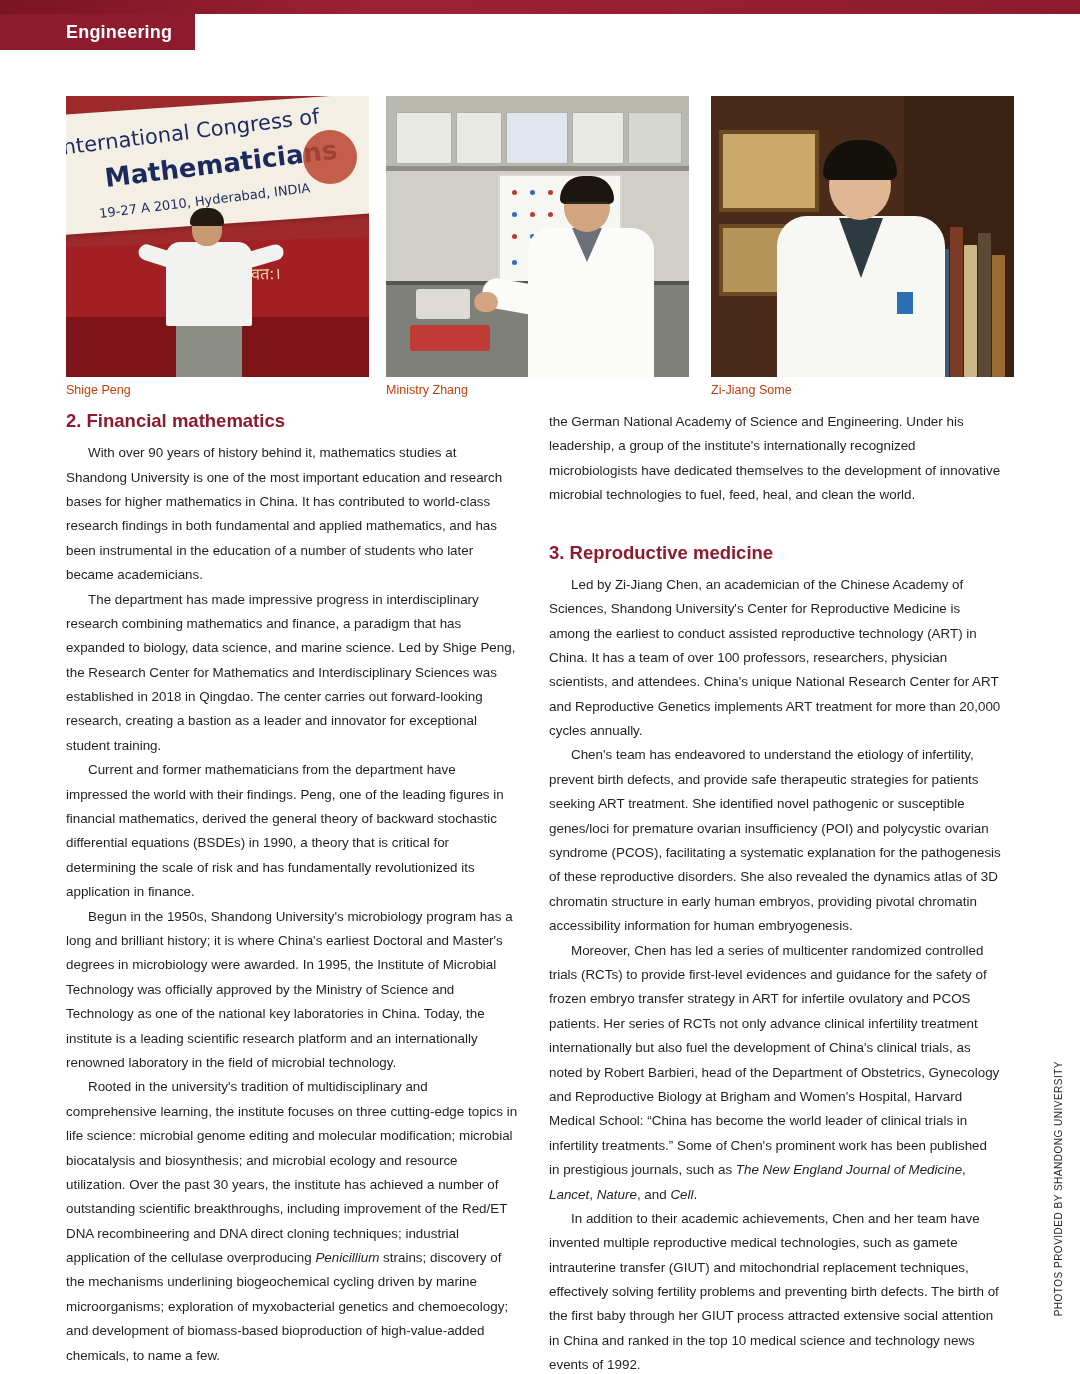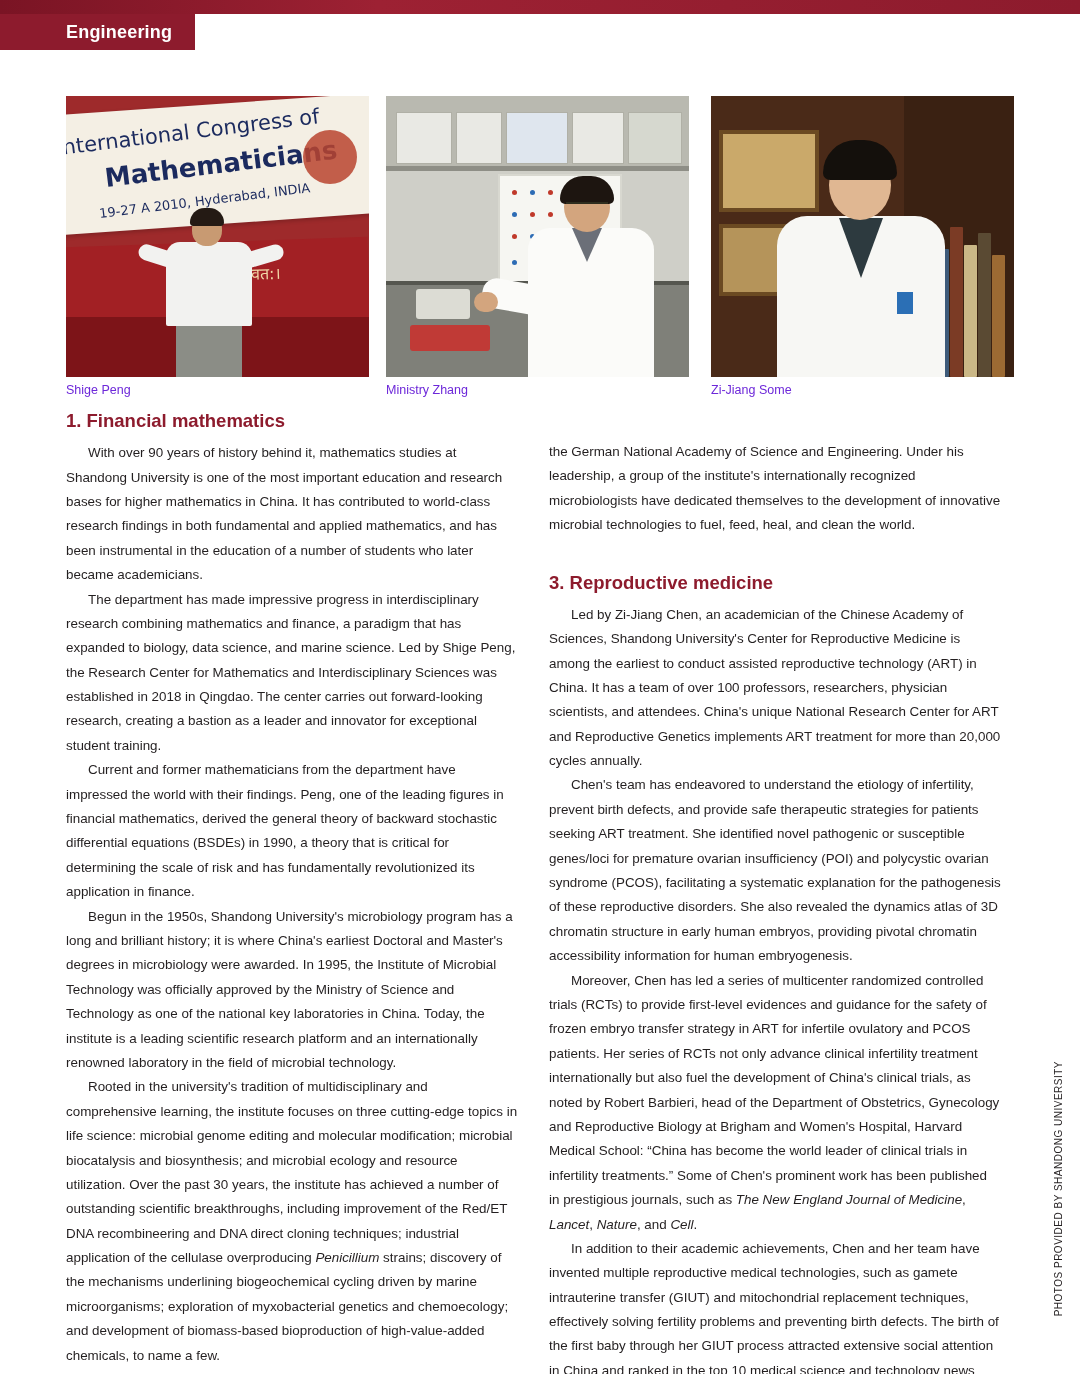--- a/index.html
+++ b/index.html
@@ -70,21 +70,21 @@
   .photo-2 { left: 320px; width: 303px; }
   .photo-3 { left: 645px; width: 303px; }
 
   .caption-row {
     position: absolute;
     top: 383px;
     left: 66px;
     width: 948px;
     height: 18px;
     font-size: 12.5px;
-    color: #6d28d9;
+    color: #c2410c;
   }
   .caption {
     position: absolute;
     top: 0;
   }
   .cap-1 { left: 0px; }
   .cap-2 { left: 320px; }
   .cap-3 { left: 645px; }
 
   
@@ -113,21 +113,21 @@
   h2.section.spaced { margin-top: 34px; }
 
   p.para {
     margin: 0;
     font-size: 13.4px;
     line-height: 1.82;
     text-align: left;
     text-indent: 22px;
     color: #231f20;
   }
-  p.para.noindent { text-indent: 0; margin-top: 30px; }
+  p.para.noindent { text-indent: 0; }
 
   em { font-style: italic; }
 
   
   .vertical-credit {
     position: absolute;
     right: 16px;
     bottom: 58px;
     font-size: 10px;
     letter-spacing: 0.5px;
@@ -453,21 +453,21 @@
 
   <div class="caption-row">
     <div class="caption cap-1">Shige Peng</div>
     <div class="caption cap-2">Ministry Zhang</div>
     <div class="caption cap-3">Zi-Jiang Some</div>
   </div>
 
   <div class="columns">
 
     <div class="col col-left">
-      <h2 class="section">1. Financial mathematics</h2>
+      <h2 class="section">2. Financial mathematics</h2>
       <p class="para">With over 90 years of history behind it, mathematics studies at Shandong University is one of the most important education and research bases for higher mathematics in China. It has contributed to world-class research findings in both fundamental and applied mathematics, and has been instrumental in the education of a number of students who later became academicians.</p>
       <p class="para">The department has made impressive progress in interdisciplinary research combining mathematics and finance, a paradigm that has expanded to biology, data science, and marine science. Led by Shige Peng, the Research Center for Mathematics and Interdisciplinary Sciences was established in 2018 in Qingdao. The center carries out forward-looking research, creating a bastion as a leader and innovator for exceptional student training.</p>
       <p class="para">Current and former mathematicians from the department have impressed the world with their findings. Peng, one of the leading figures in financial mathematics, derived the general theory of backward stochastic differential equations (BSDEs) in 1990, a theory that is critical for determining the scale of risk and has fundamentally revolutionized its application in finance.</p>
 
       <p class="para">Begun in the 1950s, Shandong University's microbiology program has a long and brilliant history; it is where China's earliest Doctoral and Master's degrees in microbiology were awarded. In 1995, the Institute of Microbial Technology was officially approved by the Ministry of Science and Technology as one of the national key laboratories in China. Today, the institute is a leading scientific research platform and an internationally renowned laboratory in the field of microbial technology.</p>
       <p class="para"><span>Rooted in the university's tradition of multidisciplinary and comprehensive learning, the institute focuses on three cutting-edge topics in life science: microbial genome editing and molecular modification; microbial biocatalysis and biosynthesis; and microbial ecology and resource utilization. Over the past 30 years, the institute has achieved a number of outstanding scientific breakthroughs, including improvement of the Red/ET DNA recombineering and DNA direct cloning techniques; industrial application of the cellulase overproducing </span><em>Penicillium</em><span> strains; discovery of the mechanisms underlining biogeochemical cycling driven by marine microorganisms; exploration of myxobacterial genetics and chemoecology; and development of biomass-based bioproduction of high-value-added chemicals, to name a few.</span></p>
 
     </div>
 
     <div class="col col-right">

